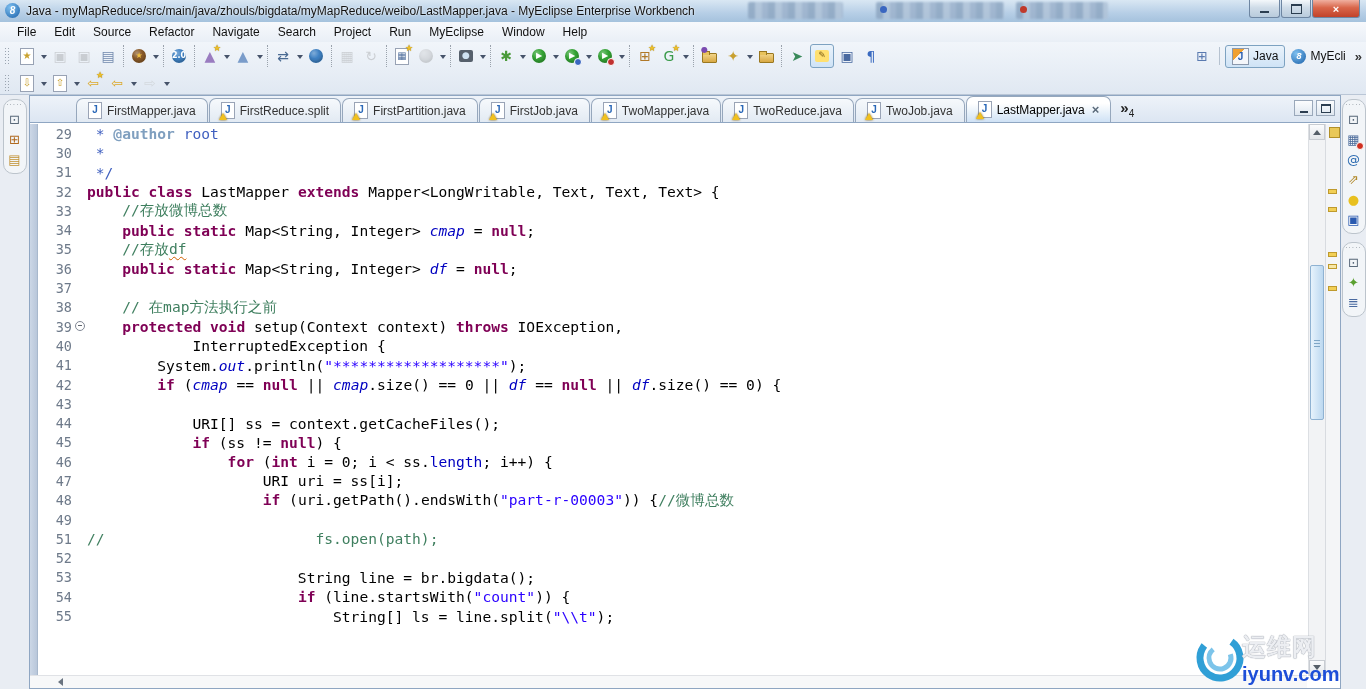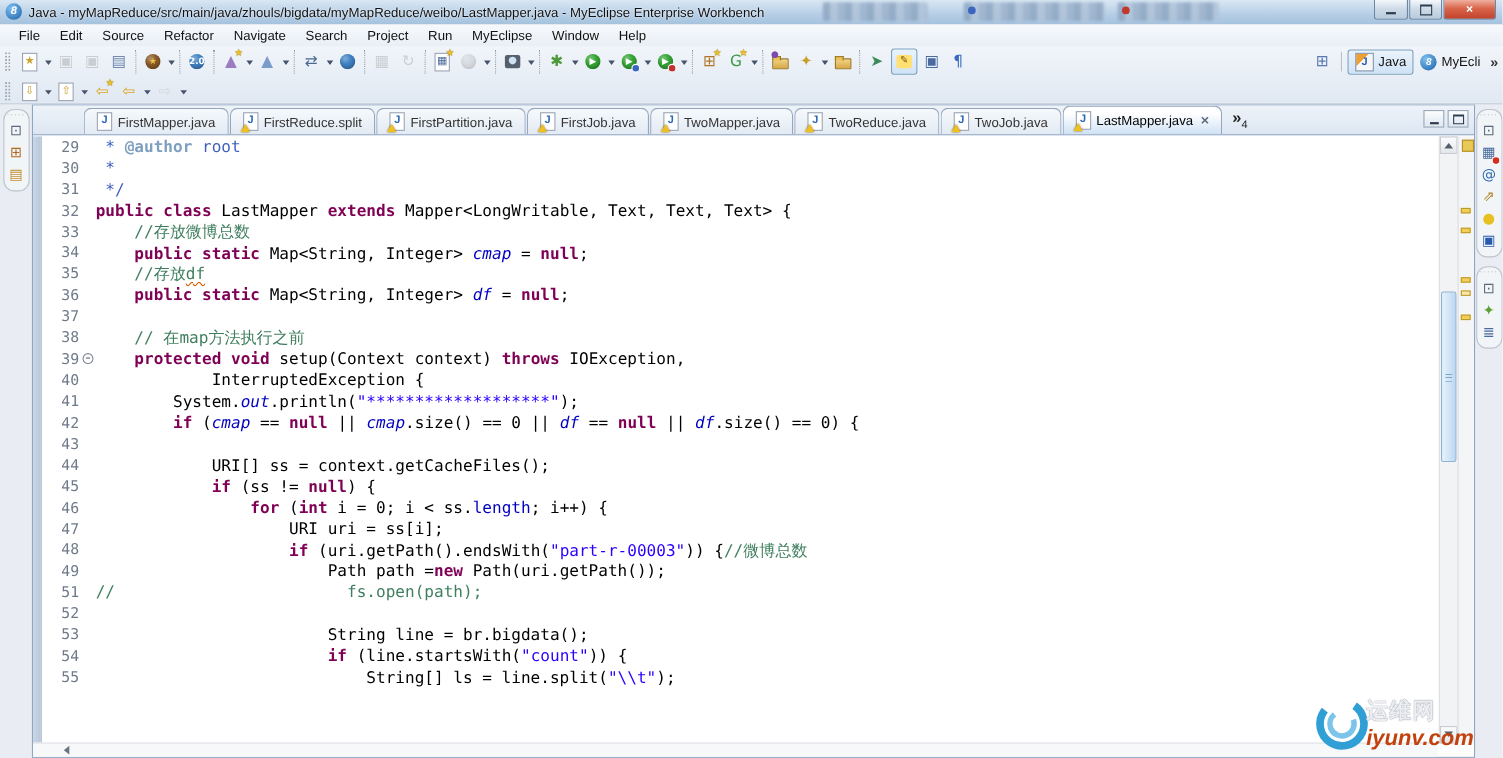--- a/index.html
+++ b/index.html
@@ -128,22 +128,22 @@
   .ruler{position:absolute;right:0;top:28px;bottom:12px;width:15px;background:#f4f5f7;border-left:1px solid #d8dbe0;box-sizing:border-box;}
   .rhead{position:absolute;left:3px;top:3px;width:9px;height:9px;background:#e9c858;border:1px solid #b29028;}
   .rmark{position:absolute;left:2px;width:9px;height:5px;background:#f2cf55;border:1px solid #bf9a2d;box-sizing:border-box;}
   .rmark.light{background:#f7e7a8;}
   .hscroll{position:absolute;left:0;right:33px;bottom:0;height:12px;background:#f7f8f9;border-top:1px solid #e0e2e6;}
   .harr{position:absolute;left:24px;top:2px;width:0;height:0;border:4px solid transparent;border-right:5px solid #6a7480;}
   
   .watermark{position:absolute;right:4px;bottom:2px;width:170px;height:58px;pointer-events:none;z-index:9;
     display:flex;align-items:center;}
   .wmtext{margin-left:-6px;}
-  .wm1{font-size:20px;font-weight:bold;color:#eceef2;text-shadow:0 0 1px #9aa0aa,0 0 1px #9aa0aa;letter-spacing:1px;}
-  .wm2{font-size:20px;font-weight:bold;color:#c2410c;font-family:"Liberation Sans",sans-serif;font-style:italic;}
+  .wm1{font-size:24px;font-weight:bold;color:#eceef2;text-shadow:0 0 1px #9aa0aa,0 0 1px #9aa0aa;letter-spacing:1px;}
+  .wm2{font-size:20px;font-weight:bold;color:#1d4ed8;font-family:"Liberation Sans",sans-serif;}
 </style>
 </head>
 <body>
 
 <div class="titlebar">
   <div class="winlogo">8</div>
   <div class="wtitle">Java - myMapReduce/src/main/java/zhouls/bigdata/myMapReduce/weibo/LastMapper.java - MyEclipse Enterprise Workbench</div>
   <div class="blurblock" style="left:748px;width:95px;"></div>
   <div class="blurblock" style="left:876px;width:128px;"></div>
   <div class="blurblock" style="left:1016px;width:92px;"></div>
@@ -645,21 +645,20 @@
         <span class="code"><span>                    URI uri = ss[i];</span></span>
       </div>
       <div class="cl">
         <span class="ln">48</span>
         <span class="fcol"></span>
         <span class="code"><span>                    </span><span class="tk-k">if</span><span> (uri.getPath().endsWith(</span><span class="tk-s">"part-r-00003"</span><span>)) {</span><span class="tk-c">//微博总数</span></span>
       </div>
       <div class="cl">
         <span class="ln">49</span>
         <span class="fcol"></span>
-        <span class="code"><span>                        Path path =</span><span class="tk-k">new</span><span> Path(uri.getPath());</span></span>
       </div>
       <div class="cl">
         <span class="ln">51</span>
         <span class="fcol"></span>
         <span class="code"><span class="tk-c">//                        fs.open(path);</span></span>
       </div>
       <div class="cl">
         <span class="ln">52</span>
         <span class="fcol"></span>
       </div>

